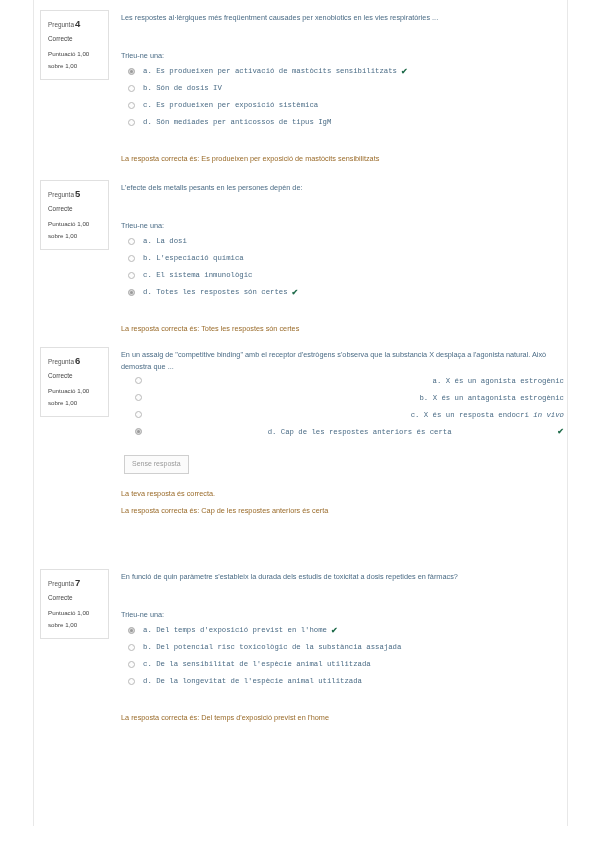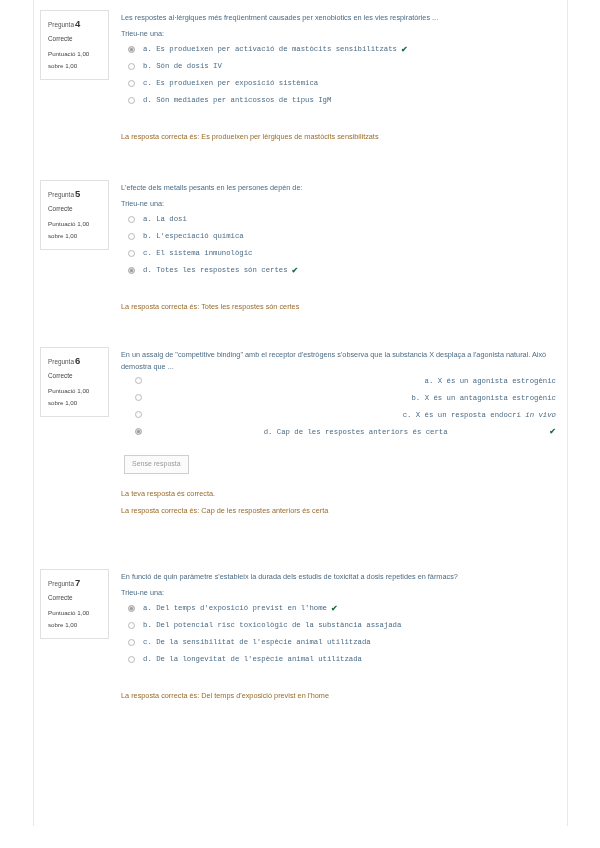--- a/index.html
+++ b/index.html
@@ -71,34 +71,34 @@
     color: #444;
   }
   .info-line.grade {
     margin-top: 4px;
     font-size: 6.2px;
     color: #444;
   }
   .q-body {
     flex: 1 1 auto;
     padding-left: 12px;
-    padding-right: 12px;
+    padding-right: 4px;
   }
   .q-text {
     color: #4a6b85;
     font-size: 7.3px;
     line-height: 11.5px;
     margin-top: 2px;
     margin-bottom: 0;
   }
   .q-prompt {
     color: #4a6b85;
     font-size: 7.3px;
     line-height: 11px;
-    margin-top: 4px;
+    margin-top: 26px;
     margin-bottom: 2px;
   }
   .answers {
     margin: 0;
     padding: 0;
     list-style: none;
   }
   .answer {
     display: flex;
     align-items: center;
@@ -215,21 +215,21 @@
           </li>
           <li class="answer">
             <span class="radio"></span>
             <span class="ans-text"><span>c.</span> <span>Es produeixen per exposició sistèmica</span></span>
           </li>
           <li class="answer">
             <span class="radio"></span>
             <span class="ans-text"><span>d.</span> <span>Són mediades per anticossos de tipus IgM</span></span>
           </li>
         </ul>
-        <div class="feedback" style="margin-top:22px">La resposta correcta és: Es produeixen per lèrgiques de mastòcits sensibilitzats</div>
+        <div class="feedback" style="margin-top:22px">La resposta correcta és: Es produeixen per exposició de mastòcits sensibilitzats</div>
       </div>
     </div>
   </div>
 
   <div class="question q5">
     <div class="q-inner">
       <div class="info-box">
         <div class="info-line qlabel"><span>Pregunta</span><span class="num">5</span></div>
         <div class="info-line state">Correcte</div>
         <div class="info-line grade">Puntuació 1,00</div>

